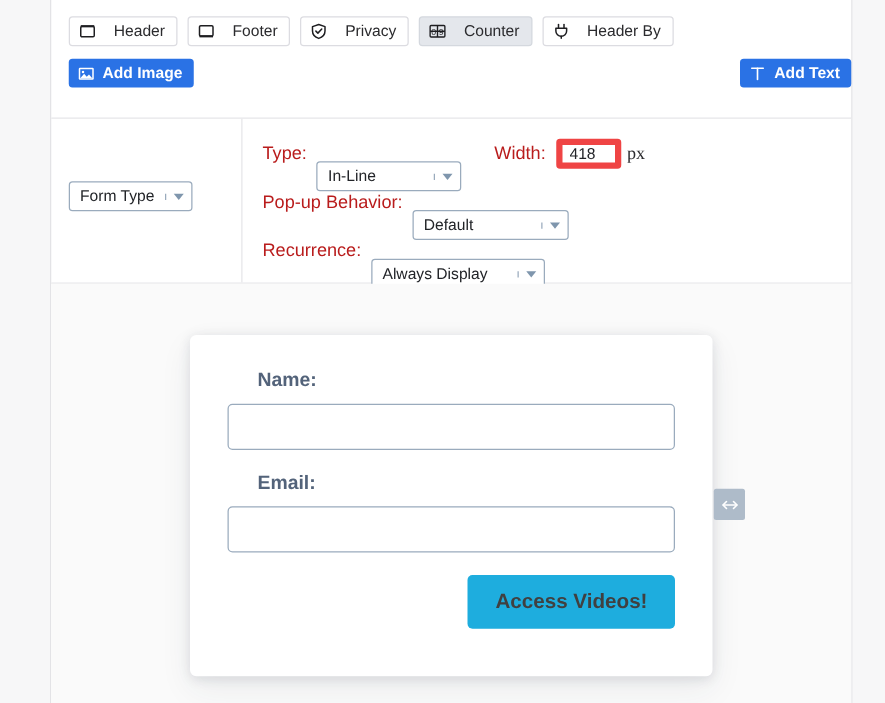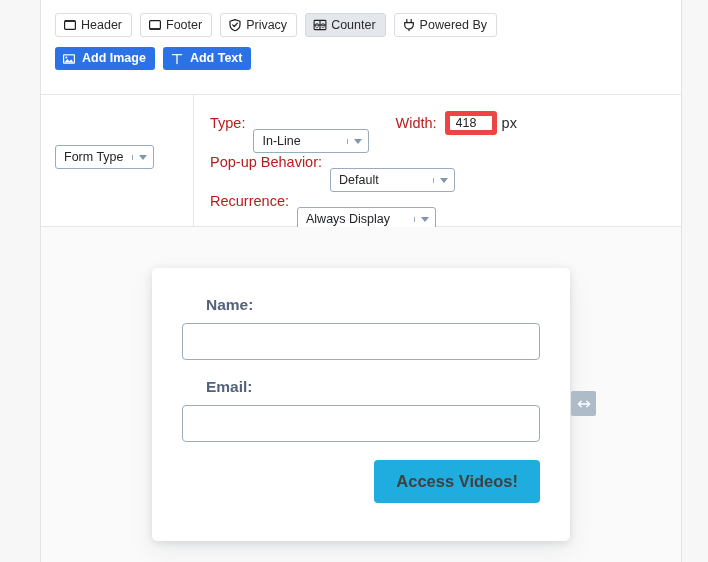--- a/index.html
+++ b/index.html
@@ -24,33 +24,33 @@
 
   
   #toolbar-section {
     position: absolute; left: 0; top: 0;
     width: 100%; height: 96px;
     border-bottom: 1px solid #e6e6e9;
     padding: 14px 0 0 14px;
   }
   .chip-row { display: flex; gap: 8px; align-items: center; }
   .chip {
-    display: inline-flex; align-items: center; gap: 4px;
+    display: inline-flex; align-items: center; gap: 14px;
     height: 24px; padding: 0 9px 0 7px;
     border: 1px solid #dcdce1; border-radius: 3px;
     background: #ffffff;
     font-size: 12.5px; color: #2b2b2e;
     line-height: 1; cursor: pointer;
     white-space: nowrap;
   }
   .chip.active { background: #e4e7ec; border-color: #d4d8de; }
   .chip .ico { display: inline-flex; width: 14px; height: 14px; }
   .chip .ico svg { width: 14px; height: 14px; display: block; }
 
-  .btn-row { display: flex; gap: 8px; align-items: center; margin-top: 10px; }
+  .btn-row { display: flex; gap: 8px; align-items: center; margin-top: 10px; justify-content: space-between; }
   .bluebtn {
     display: inline-flex; align-items: center; gap: 6px;
     height: 23px; padding: 0 9px 0 7px;
     background: #2a72e5; border: none; border-radius: 3px;
     color: #ffffff; font-size: 12.5px; font-weight: bold;
     font-family: "Liberation Sans", sans-serif;
     line-height: 1; cursor: pointer; white-space: nowrap;
   }
   .bluebtn .ico { display: inline-flex; width: 14px; height: 14px; }
   .bluebtn .ico svg { width: 14px; height: 14px; display: block; }
@@ -70,21 +70,21 @@
   #settings-right {
     position: absolute; left: 153px; top: 0;
     right: 0; height: 100%;
     padding: 15px 0 0 16px;
   }
   .frow { display: flex; align-items: center; height: 26px; margin-bottom: 13px; }
   .flabel {
     font-size: 14.5px; color: #b91c1c;
     margin-right: 8px; white-space: nowrap;
   }
-  .suffix { font-size: 14.5px; color: #2b2b2e; margin-left: 5px; }
+  .suffix { font-size: 14.5px; color: #2b2b2e; margin-left: 5px; font-family: Liberation Serif, serif; }
 
   
   .sel {
     display: inline-flex; align-items: center;
     height: 24px;
     border: 1px solid #9aabbd; border-radius: 3px;
     background: #ffffff; overflow: hidden; cursor: pointer; margin-top: 36px;
   }
   .sel .val {
     display: flex; align-items: center;
@@ -209,21 +209,21 @@
 
       <div class="chip">
         <span class="ico">
           <svg viewBox="0 0 14 14" fill="none" stroke="#1e1e21" stroke-width="1.2" stroke-linecap="round">
             <line x1="4.8" y1="1.5" x2="4.8" y2="4.2"></line>
             <line x1="9.2" y1="1.5" x2="9.2" y2="4.2"></line>
             <path d="M2.7 4.6h8.6v2.1a4.3 4.3 0 0 1-4.3 4.3 4.3 4.3 0 0 1-4.3-4.3z" stroke-linejoin="round"></path>
             <line x1="7" y1="11" x2="7" y2="12.6"></line>
           </svg>
         </span>
-        <span>Powered By</span>
+        <span>Header By</span>
       </div>
 
     </div>
 
     <div class="btn-row">
 
       <button class="bluebtn">
         <span class="ico">
           <svg viewBox="0 0 14 14" fill="none">
             <rect x="1" y="2.2" width="12" height="9.6" rx="1" fill="#ffffff"></rect>

